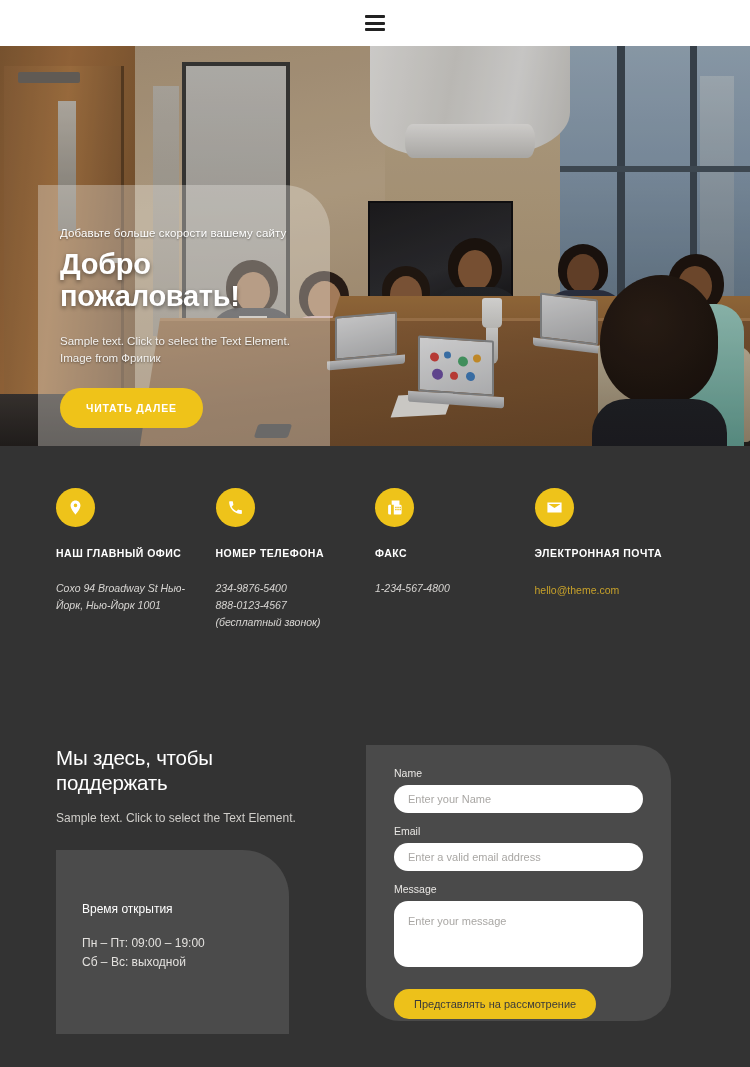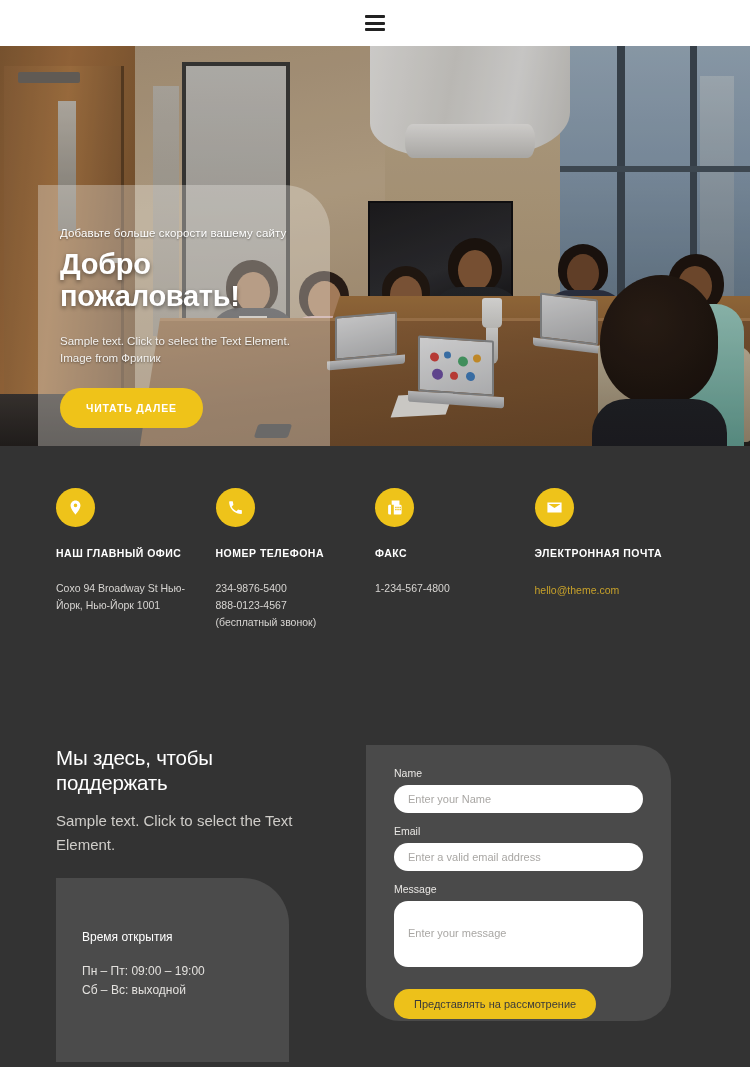--- a/index.html
+++ b/index.html
@@ -278,35 +278,35 @@
   }
   .contact-item { width: 25%; padding-right: 18px; }
   .ci-icon {
     width: 39px; height: 39px; border-radius: 50%; background: #eec31a;
     display: flex; align-items: center; justify-content: center; margin-bottom: 20px;
   }
   .ci-title {
     color: #ffffff; font-size: 10.5px; font-weight: bold; letter-spacing: .5px;
     margin-bottom: 21px;
   }
-  .ci-line { color: #d7d5d2; font-size: 10.5px; line-height: 1.62; }
+  .ci-line { color: #d7d5d2; font-size: 10.5px; line-height: 1.62; font-style: italic; }
   .ci-link { color: #c7a12a; font-size: 10.5px; line-height: 1.62; text-decoration: none; }
 
   
   .support {
     background: #333333;
     display: flex;
     padding: 62px 56px 0 56px;
   }
   .support-left { width: 300px; padding-right: 30px; }
   .sl-title {
     color: #ffffff; font-size: 20.5px; font-weight: normal; line-height: 1.23;
     letter-spacing: -.2px;
   }
-  .sl-text { color: #cfcdc9; font-size: 15px; line-height: 1.55; margin-top: 14px; }
+  .sl-text { color: #cfcdc9; font-size: 12px; line-height: 1.55; margin-top: 14px; }
 
   .hours-card {
     margin-top: 22px;
     background: #4b4b4b;
     border-radius: 0 46px 0 0;
     padding: 52px 26px 62px 26px;
     width: 233px;
     min-height: 180px;
   }
   .hours-title { color: #ffffff; font-size: 12px; margin-bottom: 18px; }
@@ -321,21 +321,21 @@
     height: 276px;
   }
   .fld-label { color: #e9e7e4; font-size: 10.5px; margin-bottom: 6px; }
   .fld {
     width: 100%; border: none; border-radius: 16px; background: #ffffff;
     padding: 8px 14px; font-size: 11px; color: #3a3a3a;
     font-family: "Liberation Sans", sans-serif; outline: none;
   }
   .fld::placeholder { color: #a9a7a4; }
   .fld-group { margin-bottom: 12px; }
-  textarea.fld { height: 66px; border-radius: 14px; resize: none; padding-top: 26px; }
+  textarea.fld { height: 66px; border-radius: 14px; resize: none; padding-top: 14px; }
   .btn-submit {
     margin-top: 6px; background: #edc11a; color: #3a3a3a;
     font-size: 11px; padding: 9px 20px; border: none; border-radius: 16px;
     cursor: pointer; font-family: "Liberation Sans", sans-serif;
   }
 
   
   .footer {
     background: #333333; text-align: center;
     padding: 64px 0 34px 0;

